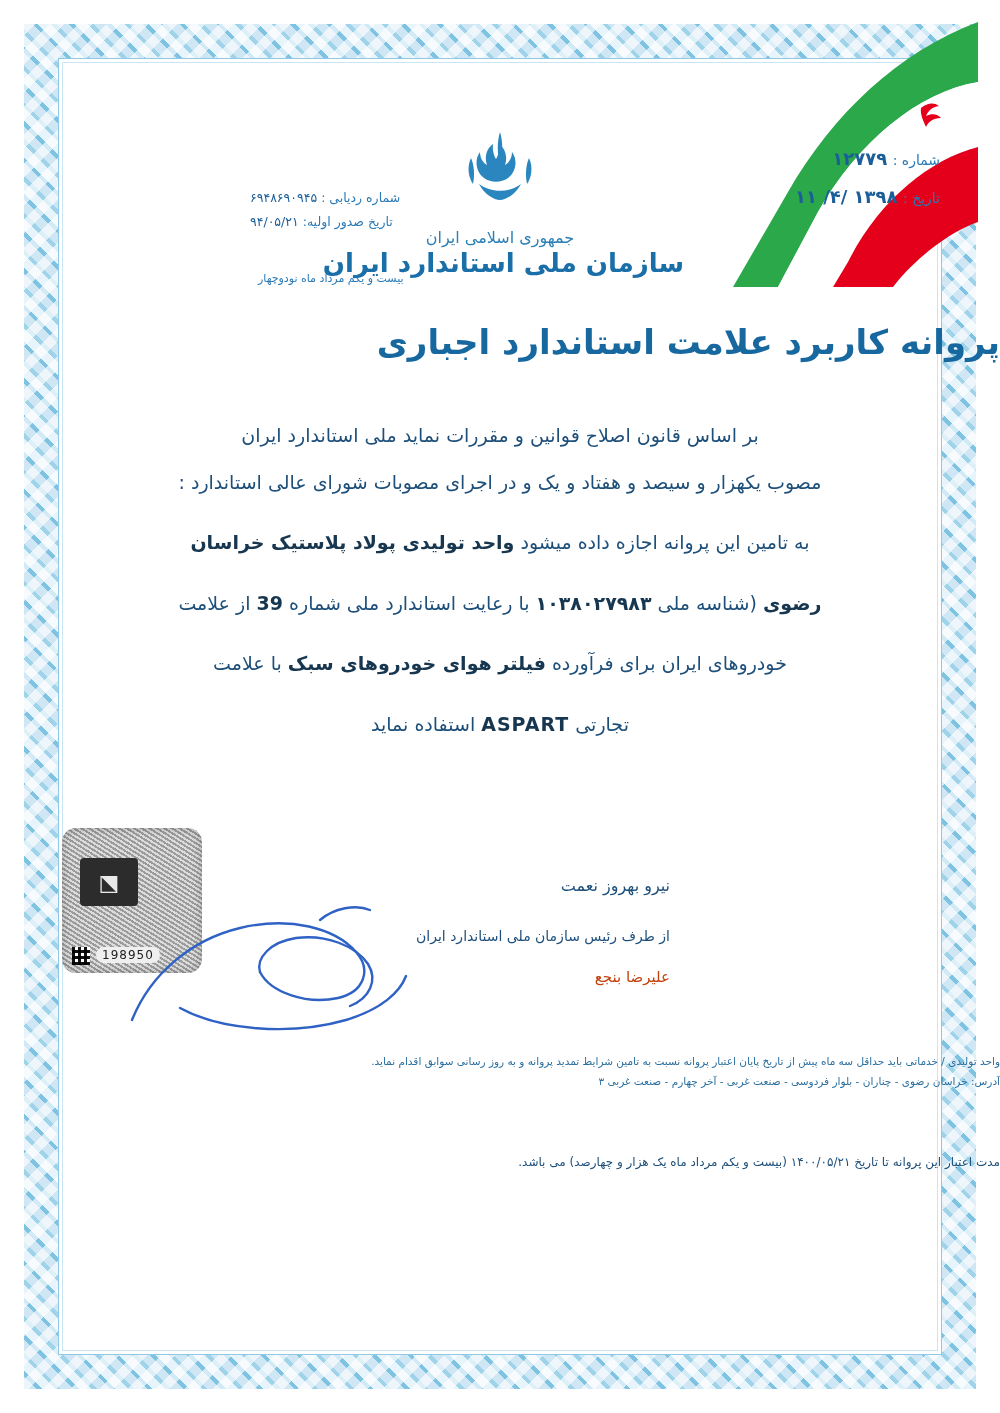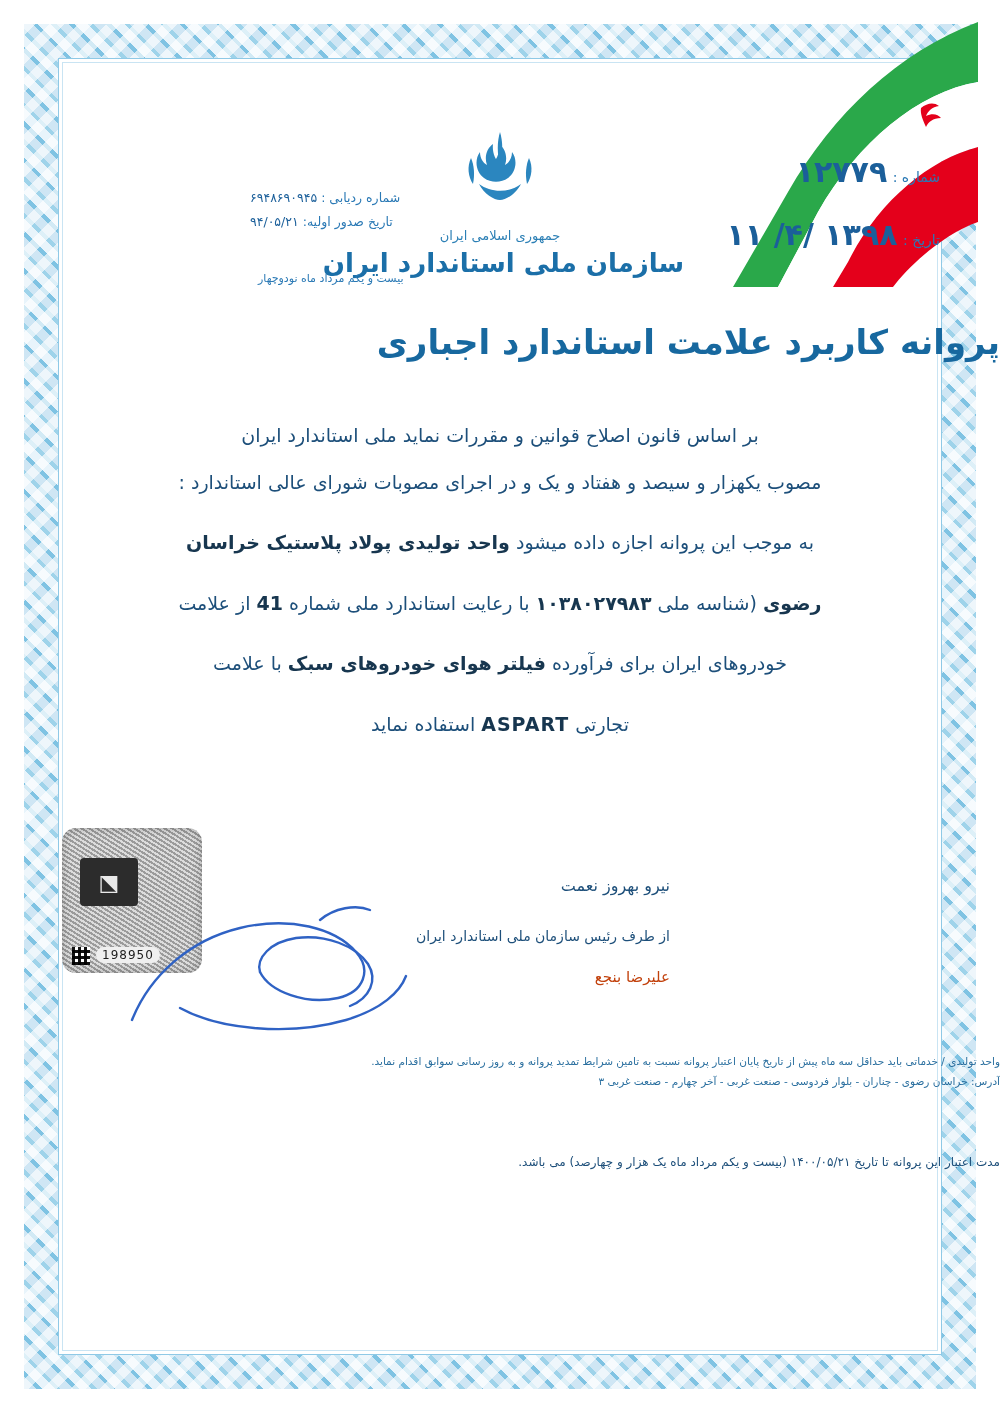--- a/index.html
+++ b/index.html
@@ -84,21 +84,21 @@
     text-align: center;
   }
   .emblem svg { display: inline-block; }
 
   .org-sub {
     position: absolute;
     top: 228px;
     left: 0; right: 0;
     text-align: center;
     color: #2b7fb5;
-    font-size: 13px;
+    font-size: 16px;
   }
   .org-title {
     position: absolute;
     top: 248px;
     left: 0; right: 17px;
     text-align: center;
     color: #1b6fa8;
     font-size: 26px;
     font-weight: bold;
     padding-left: 24px;
@@ -107,21 +107,21 @@
   
   .meta-left {
     position: absolute;
     right: 60px;
     top: 140px;
     text-align: right;
     line-height: 2.1;
   }
   .meta-left .row { font-size: 17px; color: #1b5f9a; }
   .meta-left .row .label { color: #2a79b5; font-size: 14px; }
-  .meta-left .row .value { font-size: 30px; font-weight: bold; letter-spacing: 1px; margin-top: 22px; }
+  .meta-left .row .value { font-size: 18px; font-weight: bold; letter-spacing: 1px; margin-top: 22px; }
 
   .meta-right {
     position: absolute;
     left: 250px;
     top: 186px;
     text-align: left;
     line-height: 1.9;
     color: #2a79b5;
     font-size: 12.5px;
   }
@@ -308,30 +308,30 @@
   </div>
   <div class="issue-words">بیست و یکم مرداد ماه نودوچهار</div>
 
   <div class="doc-title">پروانه کاربرد علامت استاندارد اجباری</div>
 
   <div class="body-block">
     <div class="ln">بر  اساس  قانون اصلاح  قوانین و  مقررات نماید ملی  استاندارد ایران</div>
     <div class="ln">مصوب یکهزار و سیصد و هفتاد و یک و در اجرای مصوبات شورای عالی استاندارد :</div>
 
     <div class="ln sp">
-      <span>به موجب این پروانه اجازه داده میشود</span>
+      <span>به تامین این پروانه اجازه داده میشود</span>
       <span class="fill">واحد تولیدی پولاد پلاستیک خراسان</span>
     </div>
 
     <div class="ln sp">
       <span class="fill">رضوی</span>
       <span>(شناسه ملی</span>
       <span class="fill">۱۰۳۸۰۲۷۹۸۳</span>
       <span>با رعایت  استاندارد ملی شماره</span>
-      <span class="fill">41</span>
+      <span class="fill">39</span>
       <span>از علامت</span>
     </div>
 
     <div class="ln sp">
       <span>خودروهای ایران برای فرآورده</span>
       <span class="fill">فیلتر هوای خودروهای سبک</span>
       <span>با علامت</span>
     </div>
 
     <div class="ln sp">

